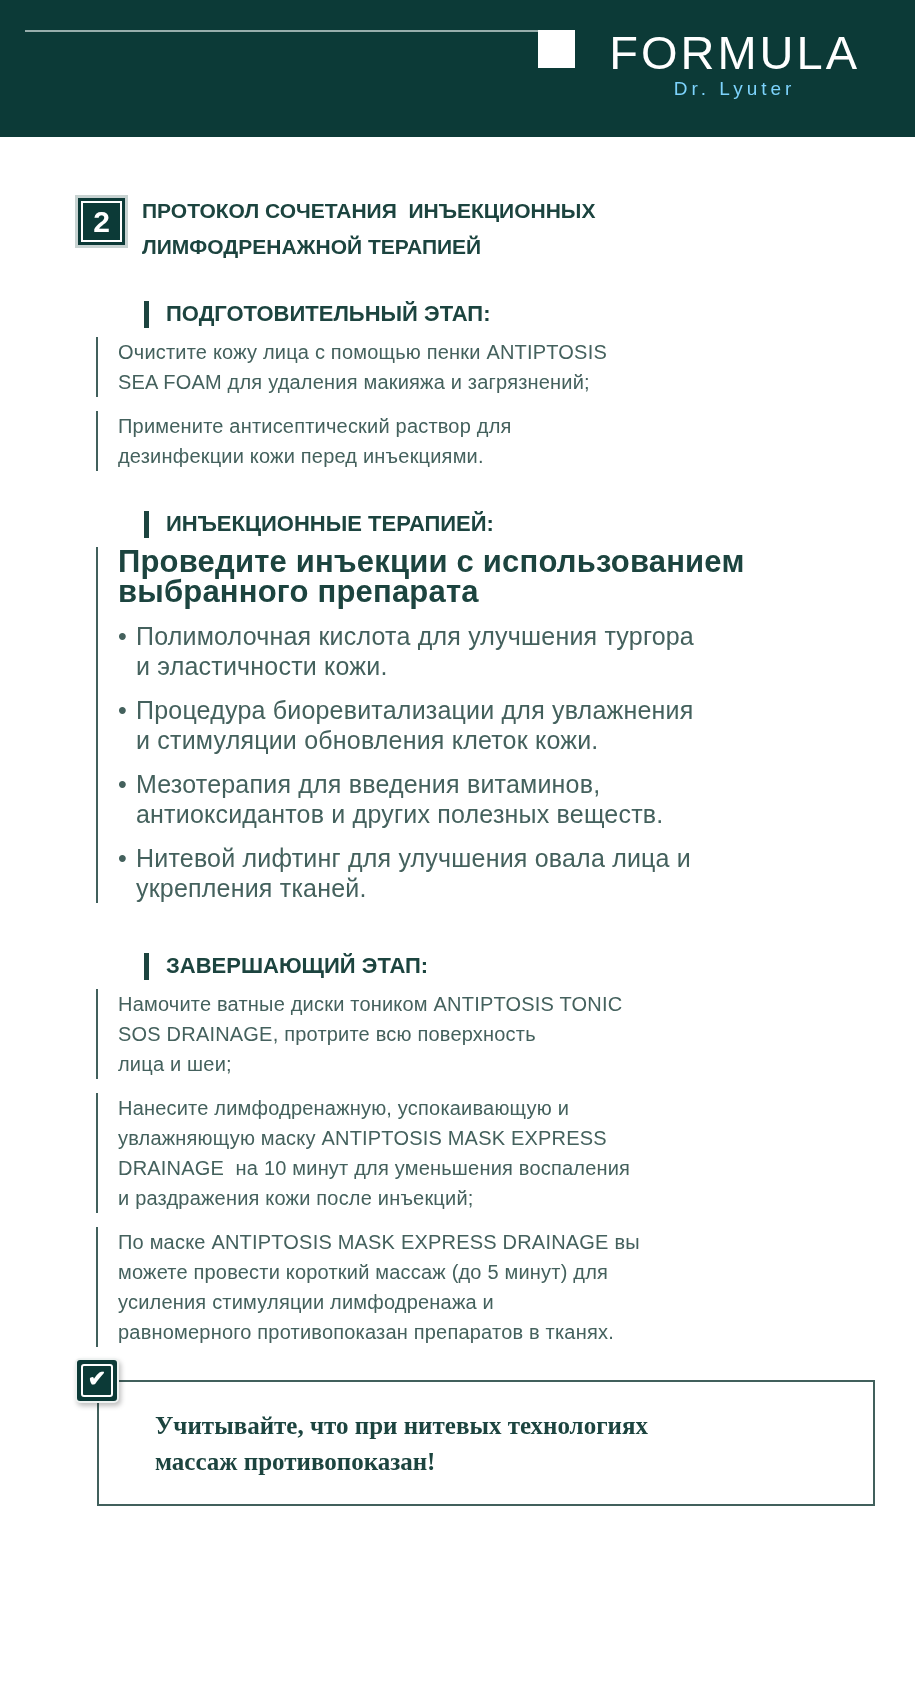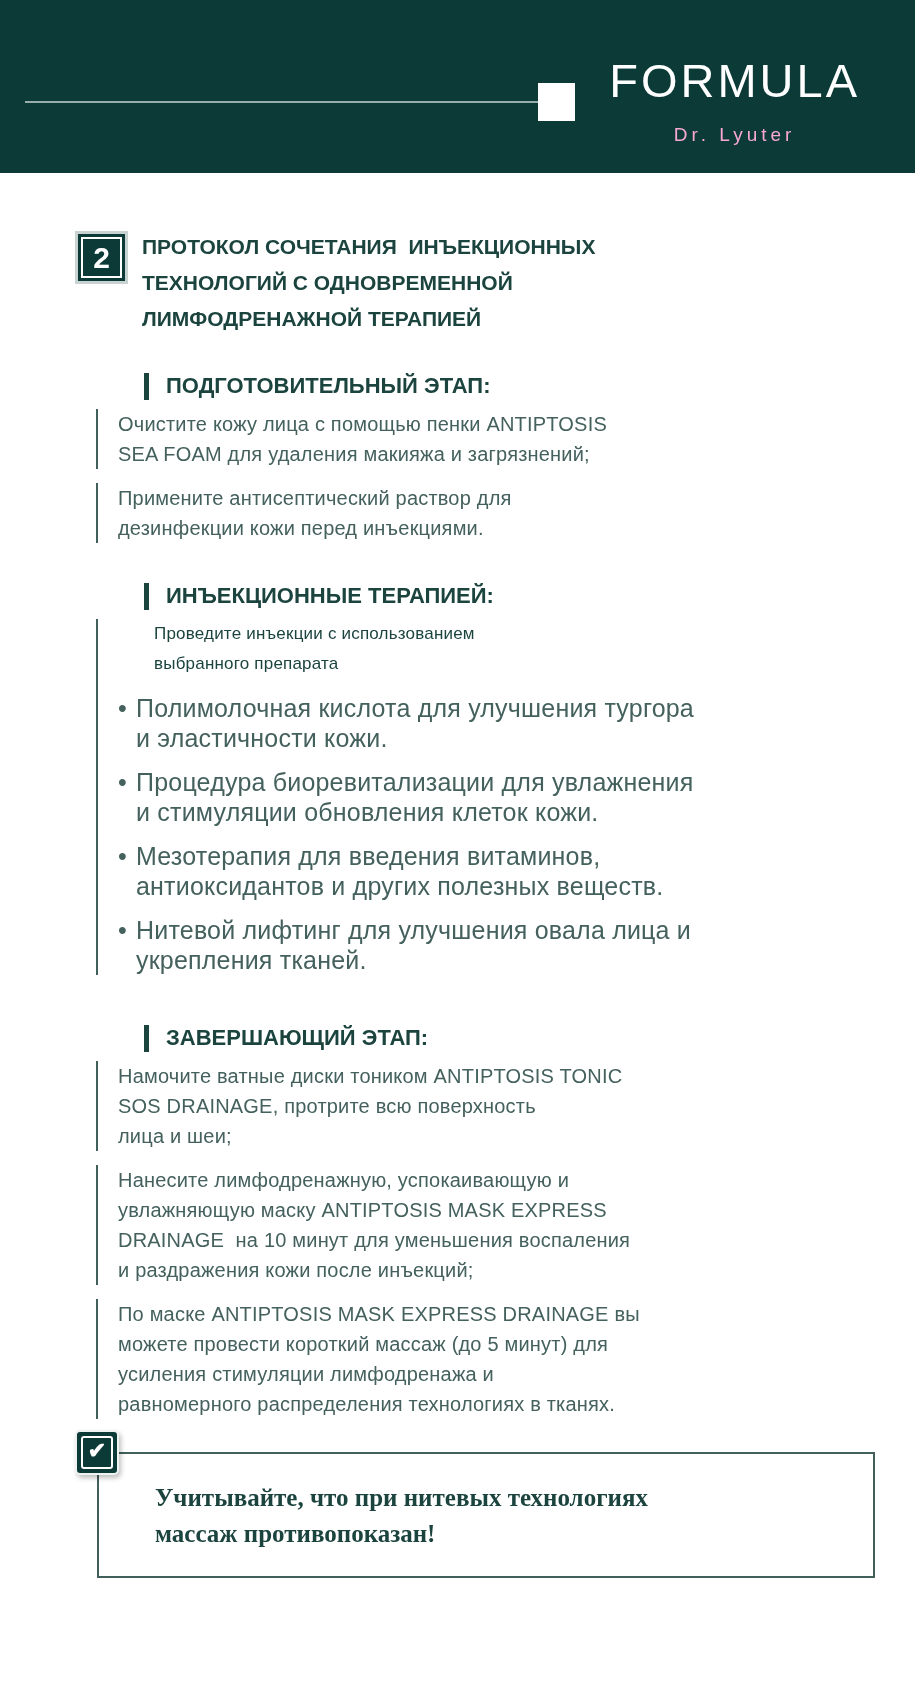--- a/index.html
+++ b/index.html
@@ -16,24 +16,23 @@
   body{
     width:915px;height:1700px;
     background:#ffffff;
     font-family:"Liberation Sans", sans-serif;
     color:var(--body);
     overflow:hidden;
   }
 
   
   .band{
-    height:173px;
+    height:137px;
     background:var(--band);
     display:flex;
-    align-items:center;
     padding:30px 55px 0 0;
   }
   .rule{
     flex:1;
     height:2px;
     background:var(--hairline);
     margin-left:25px;
   }
   .logo-square{
     width:37px;height:38px;
@@ -47,24 +46,24 @@
   .brand{
     color:var(--white);
     font-size:47px;
     line-height:46px;
     letter-spacing:3px;
     font-weight:400;
     font-stretch:condensed;
     white-space:nowrap;
   }
   .brand-sub{
-    color:#f9a8d4;
+    color:#7dd3fc;
     font-size:19px;
     letter-spacing:4px;
-    margin-top:20px;
+    margin-top:2px;
     white-space:nowrap;
   }
 
   
   .title-row{
     margin:56px 40px 0 75px;
     display:flex;
     align-items:flex-start;
   }
   .num-badge{
@@ -115,25 +114,24 @@
     margin-top:14px;
   }
   .para.first{margin-top:8px;}
   .pl{white-space:nowrap;}
   .linegroup{
     border-left:2px solid var(--line);
     padding-left:20px;
     margin-top:8px;
   }
   .lead{
-    font-size:17px;line-height:30px;
-    font-weight:normal;
+    font-size:31px;line-height:30px;
+    font-weight:bold;
     color:var(--heading);
     letter-spacing:0.2px;
-    margin-left:36px;
   }
   .bullet{
     display:flex;
     margin-top:14px;
     font-size:25px;line-height:30px;
     letter-spacing:0.2px;
   }
   .dot{
     flex:0 0 auto;
     width:18px;
@@ -188,21 +186,20 @@
     <div class="brand-sub">Dr. Lyuter</div>
   </div>
 </header>
 
 <div class="title-row">
   <div class="num-badge">
     <span class="num-inner">2</span>
   </div>
   <h1 class="title">
     <div class="tl">ПРОТОКОЛ СОЧЕТАНИЯ &nbsp;ИНЪЕКЦИОННЫХ</div>
-    <div class="tl">ТЕХНОЛОГИЙ С ОДНОВРЕМЕННОЙ</div>
     <div class="tl">ЛИМФОДРЕНАЖНОЙ ТЕРАПИЕЙ</div>
   </h1>
 </div>
 
 <section class="section sec-1">
   <div class="sec-head">
     <span class="sec-bar"></span>
     <span>ПОДГОТОВИТЕЛЬНЫЙ ЭТАП:</span>
   </div>
   <div class="para first">
@@ -269,21 +266,21 @@
   <div class="para">
     <div class="pl">Нанесите лимфодренажную, успокаивающую и</div>
     <div class="pl">увлажняющую маску ANTIPTOSIS MASK EXPRESS</div>
     <div class="pl">DRAINAGE &nbsp;на 10 минут для уменьшения воспаления</div>
     <div class="pl">и раздражения кожи после инъекций;</div>
   </div>
   <div class="para">
     <div class="pl">По маске ANTIPTOSIS MASK EXPRESS DRAINAGE вы</div>
     <div class="pl">можете провести короткий массаж (до 5 минут) для</div>
     <div class="pl">усиления стимуляции лимфодренажа и</div>
-    <div class="pl">равномерного распределения технологиях в тканях.</div>
+    <div class="pl">равномерного противопоказан препаратов в тканях.</div>
   </div>
 </section>
 
 <div class="note-wrap">
   <div class="check-badge">
     <div class="check-inner">
       <span class="check-glyph">✔</span>
     </div>
   </div>
   <div class="note-box">

